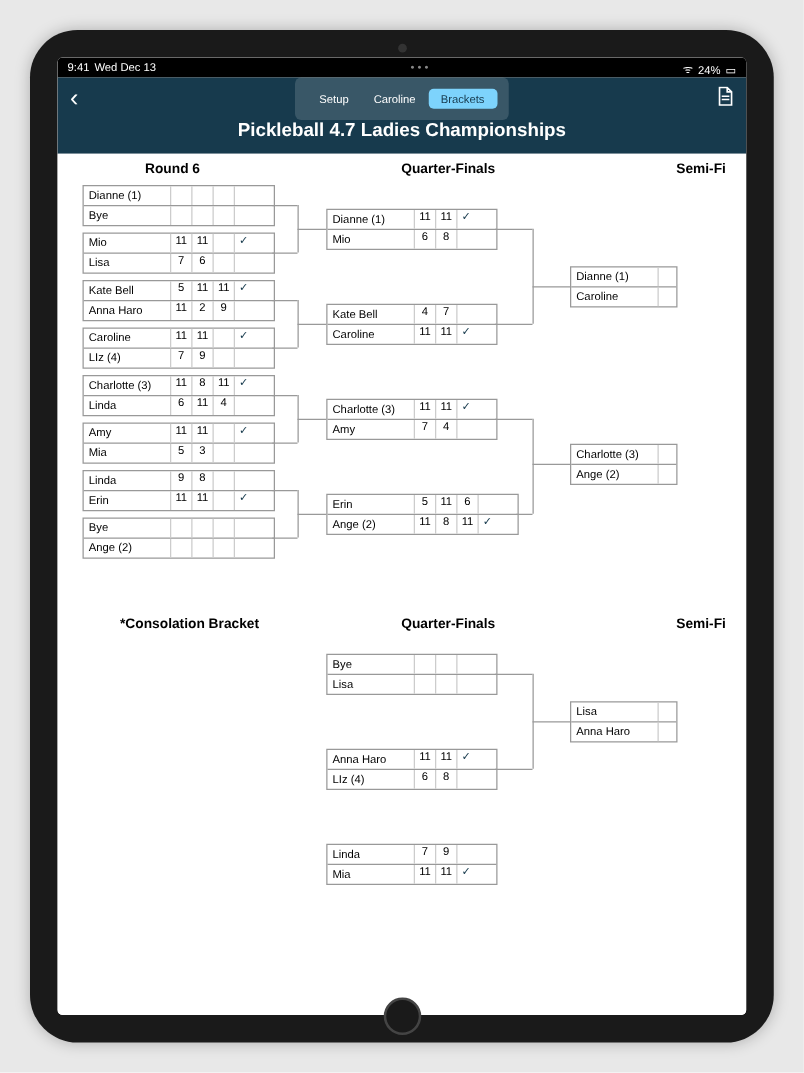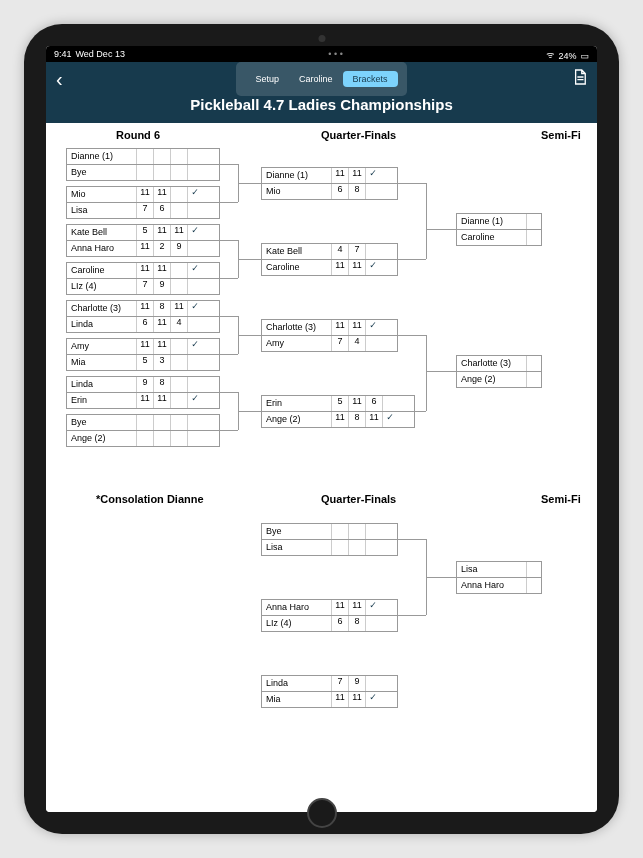--- a/index.html
+++ b/index.html
@@ -305,21 +305,21 @@
 
 <div class="line-h" style="left:350px;top:60px;width:30px"></div>
 <div class="line-h" style="left:350px;top:136px;width:30px"></div>
 <div class="line-v" style="left:380px;top:60px;height:76px"></div>
 <div class="line-h" style="left:380px;top:106px;width:30px"></div>
 <div class="line-h" style="left:350px;top:212px;width:30px"></div>
 <div class="line-h" style="left:367px;top:288px;width:13px"></div>
 <div class="line-v" style="left:380px;top:212px;height:76px"></div>
 <div class="line-h" style="left:380px;top:248px;width:30px"></div>
 
-<div class="col-head" style="left:50px;top:370px">*Consolation Dianne</div>
+<div class="col-head" style="left:50px;top:370px">*Consolation Bracket</div>
 <div class="col-head" style="left:275px;top:370px">Quarter-Finals</div>
 <div class="col-head" style="left:495px;top:370px">Semi-Fi</div>
 
 <div id="cqf-0" class="match w2" style="left:215px;top:400px">
           <div class="row">
             <div class="name">Bye</div>
             <div class="sc"></div>
             <div class="sc"></div>
             <div class="ck"></div>
           </div>

